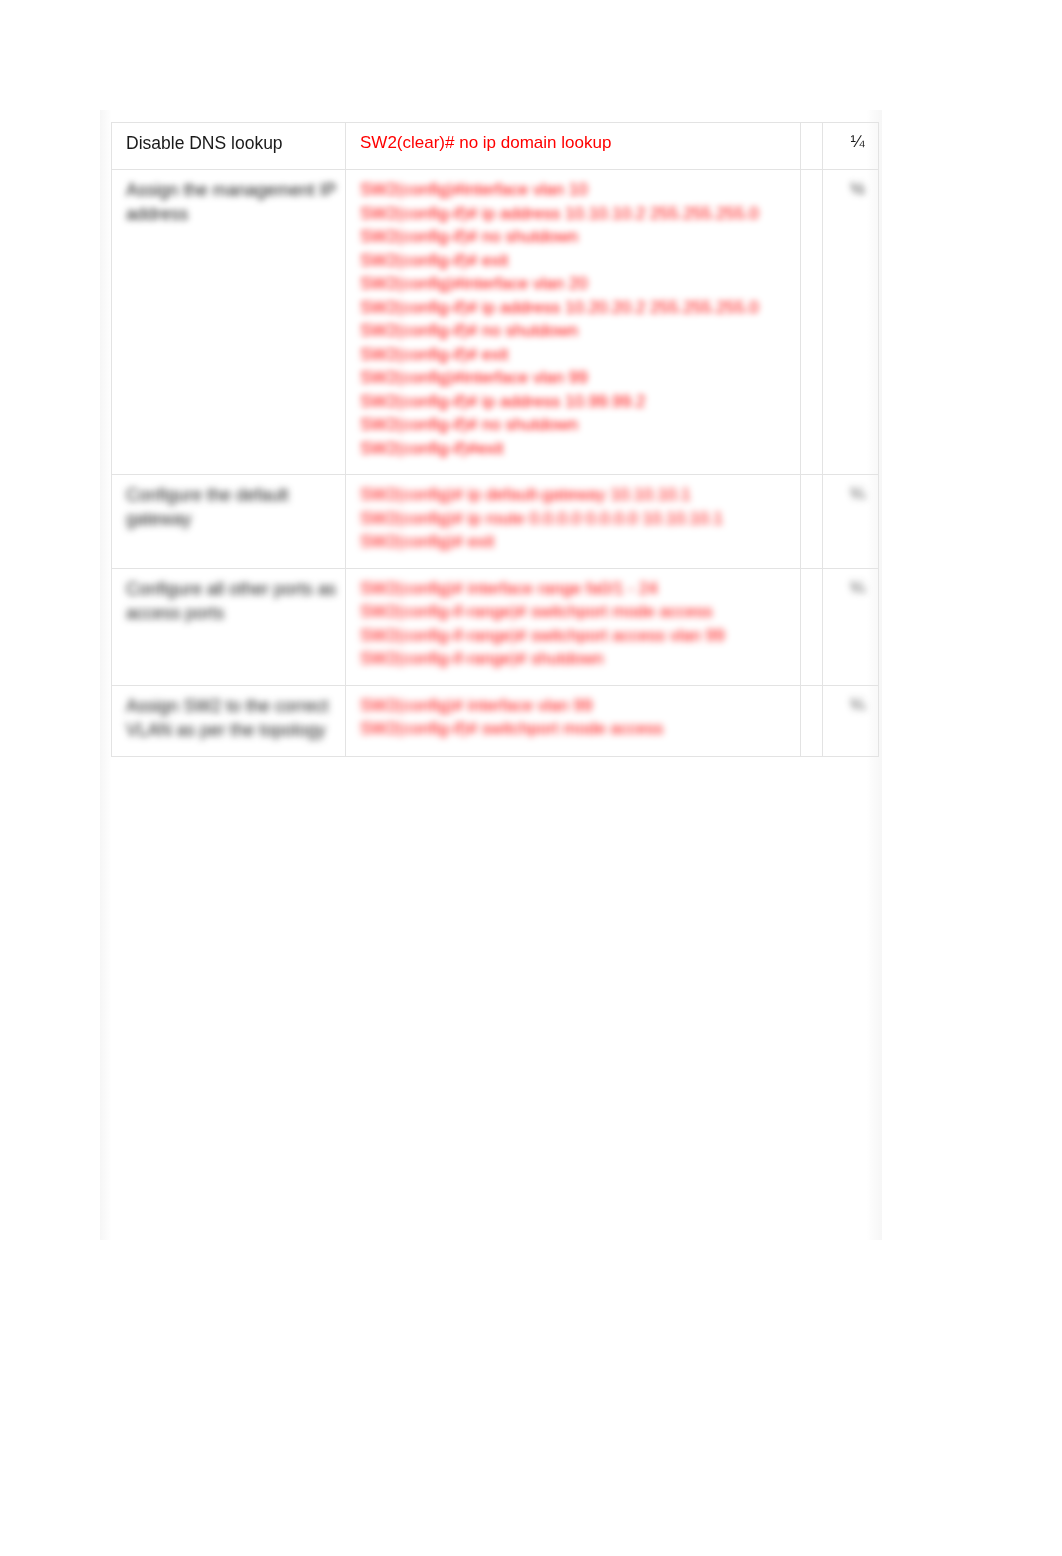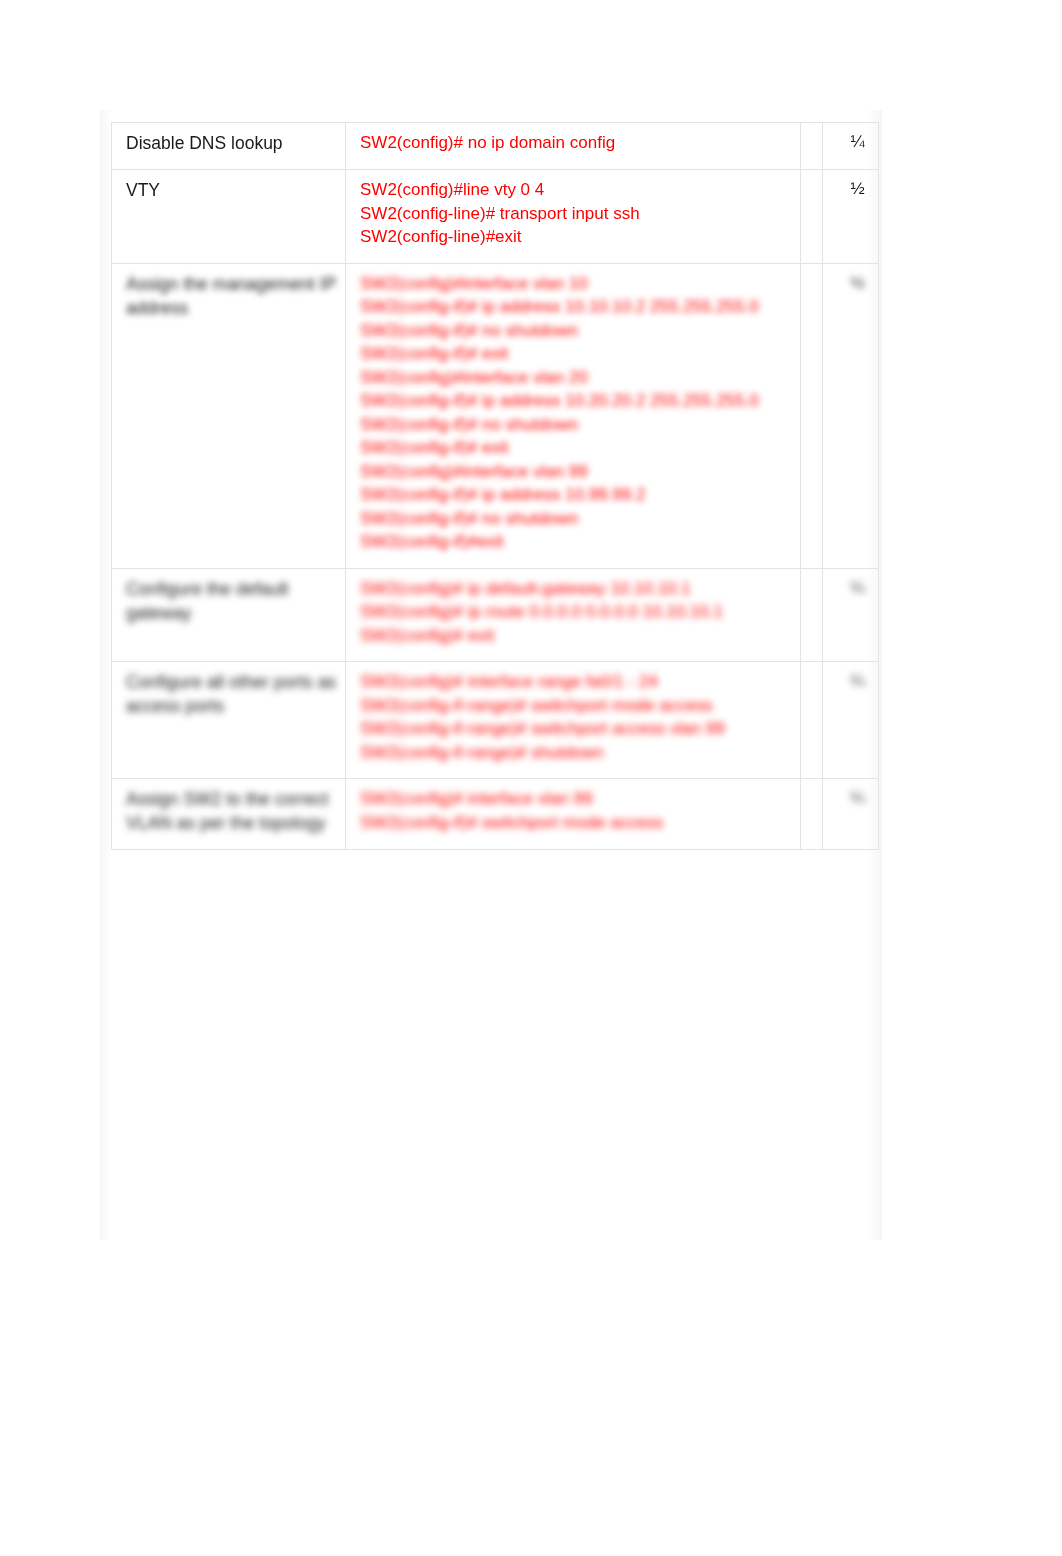--- a/index.html
+++ b/index.html
@@ -103,35 +103,27 @@
     <colgroup>
       <col class="c-task">
       <col class="c-cmd">
       <col class="c-gap">
       <col class="c-score">
     </colgroup>
     <tbody>
 
       <tr>
         <td class="task">Disable DNS lookup</td>
-        <td class="cmd">SW2(config)# no ip domain config</td>
+        <td class="cmd">SW2(clear)# no ip domain lookup</td>
         <td class="gapcell"></td>
         <td class="score">¼</td>
       </tr>
 
 
 
-      <tr>
-        <td class="task">VTY</td>
-        <td class="cmd">SW2(config)#line vty 0 4
-SW2(config-line)# transport input ssh
-SW2(config-line)#exit</td>
-        <td class="gapcell"></td>
-        <td class="score">½</td>
-      </tr>
 
 
 
       <tr>
         <td class="task blur-2">Assign the management IP address</td>
         <td class="cmd blur-2">SW2(config)#interface vlan 10
 SW2(config-if)# ip address 10.10.10.2 255.255.255.0
 SW2(config-if)# no shutdown
 SW2(config-if)# exit
 SW2(config)#interface vlan 20

